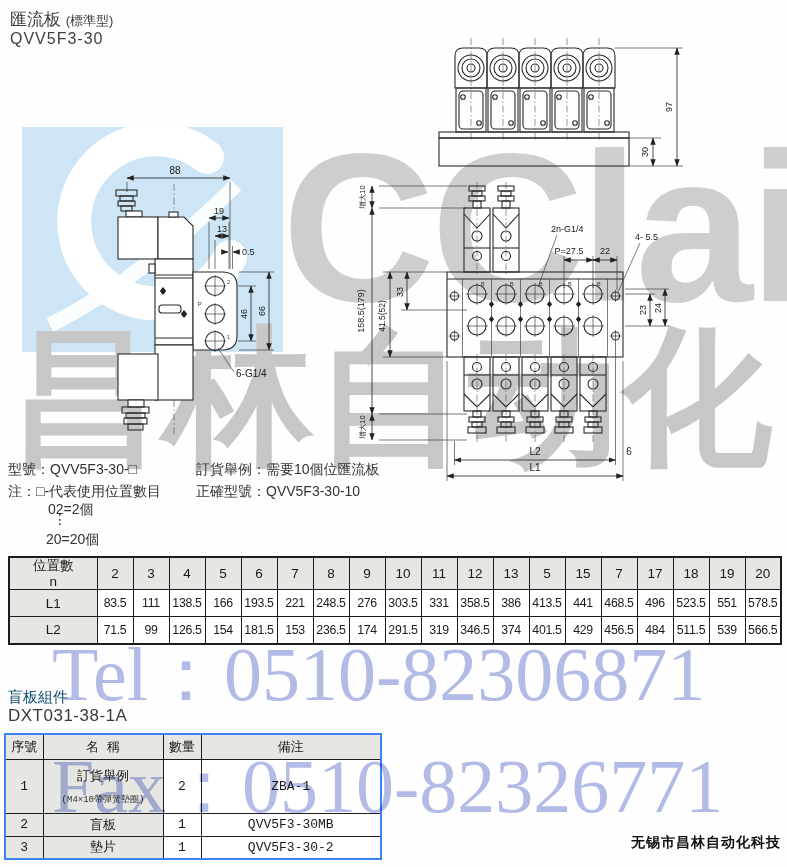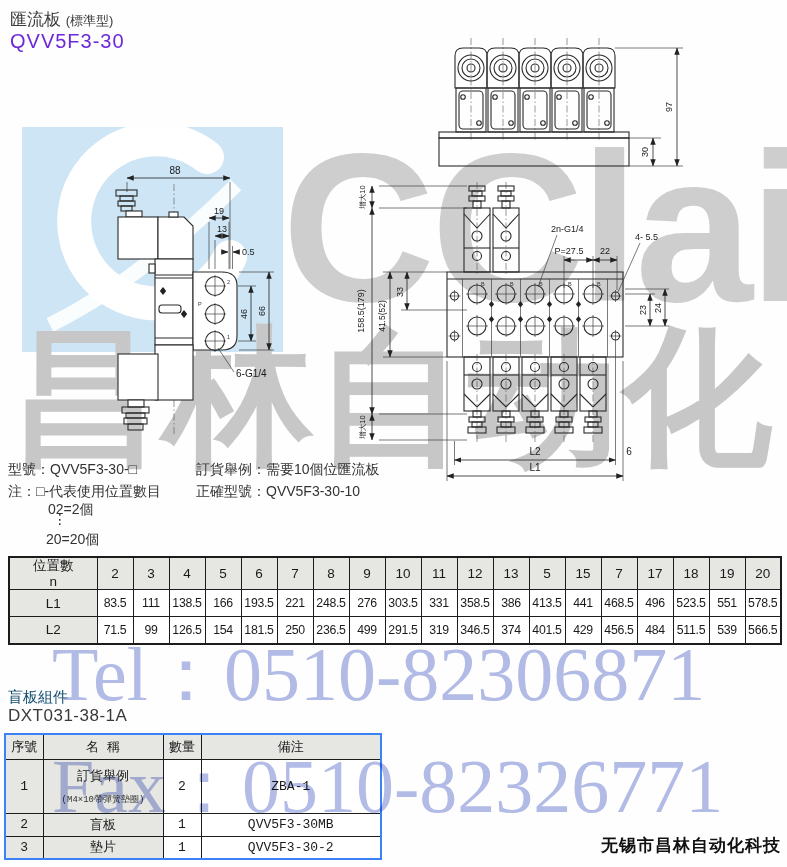--- a/index.html
+++ b/index.html
@@ -14,21 +14,21 @@
   .wm-blue { font-family:"Liberation Serif","DejaVu Serif",serif; font-size:76px; color:#b3bce6; z-index:6; mix-blend-mode:multiply; }
   .wm-tel { left:52px; top:636px; }
   .wm-fax { left:52px; top:748px; }
   .wm-logo { left:22px; top:127px; width:261px; height:225px; }
 
   
   .content { position:absolute; inset:0; z-index:1; }
   .abs { position:absolute; }
   .title { left:10px; top:8px; font-size:17px; color:#3a3a3a; }
   .title .note { font-size:13px; }
-  .model-no { left:10px; top:30px; font-size:20px; color:#6d28d9; letter-spacing:1px; }
+  .model-no { left:10px; top:30px; font-size:16px; color:#404040; letter-spacing:1px; }
 
   .ord { font-size:14px; color:#333; }
 
   .drawing { position:absolute; }
   .o  { stroke:#2a2a2a; stroke-width:1.1; fill:none; }
   .ow { fill:#ffffff; }
   .dim { stroke:#222; stroke-width:.8; fill:none; }
   .arr { marker-start:url(#ar); marker-end:url(#ar); }
   .arrE { marker-end:url(#ar); }
   .ext { stroke:#333; stroke-width:.65; fill:none; }
@@ -58,21 +58,21 @@
   #blind-table tr.h { height:25px; }
   #blind-table tr.r1 { height:54px; }
   #blind-table tr.r2, #blind-table tr.r3 { height:23px; }
   #blind-table .c-no { width:38px; }
   #blind-table .c-name { width:120px; }
   #blind-table .c-qty { width:38px; }
   #blind-table .c-rem { width:180px;margin-top:28px; }
   .name-sub { font-size:9px; color:#333;margin-top:8px; }
   .name-sub:empty { display:none; }
 
-  .company { right:6px; top:834px; font-size:17px; font-weight:bold; color:#111; letter-spacing:1px; }
+  .company { right:6px; top:834px; font-size:14px; font-weight:bold; color:#111; letter-spacing:1px; }
 </style>
 </head>
 <body>
 
 <div class="page">
 
   <svg class="wm wm-logo" viewBox="0 0 261 225">
     <rect width="261" height="225" fill="#cde5f4"></rect>
     <path d="M185,30 A82,82 0 1 0 208,130" stroke="#ffffff" stroke-width="34" fill="none" stroke-linecap="round"></path>
     <path d="M28,198 Q120,152 214,58" stroke="#ffffff" stroke-width="15" fill="none" opacity="0.9"></path>
@@ -377,23 +377,23 @@
             <td>551</td>
             <td>578.5</td>
           </tr>
       <tr id="size-row-1">
             <th class="gray">L2</th>
             <td>71.5</td>
             <td>99</td>
             <td>126.5</td>
             <td>154</td>
             <td>181.5</td>
-            <td>250</td>
+            <td>153</td>
             <td>236.5</td>
-            <td>499</td>
+            <td>174</td>
             <td>291.5</td>
             <td>319</td>
             <td>346.5</td>
             <td>374</td>
             <td>401.5</td>
             <td>429</td>
             <td>456.5</td>
             <td>484</td>
             <td>511.5</td>
             <td>539</td>

